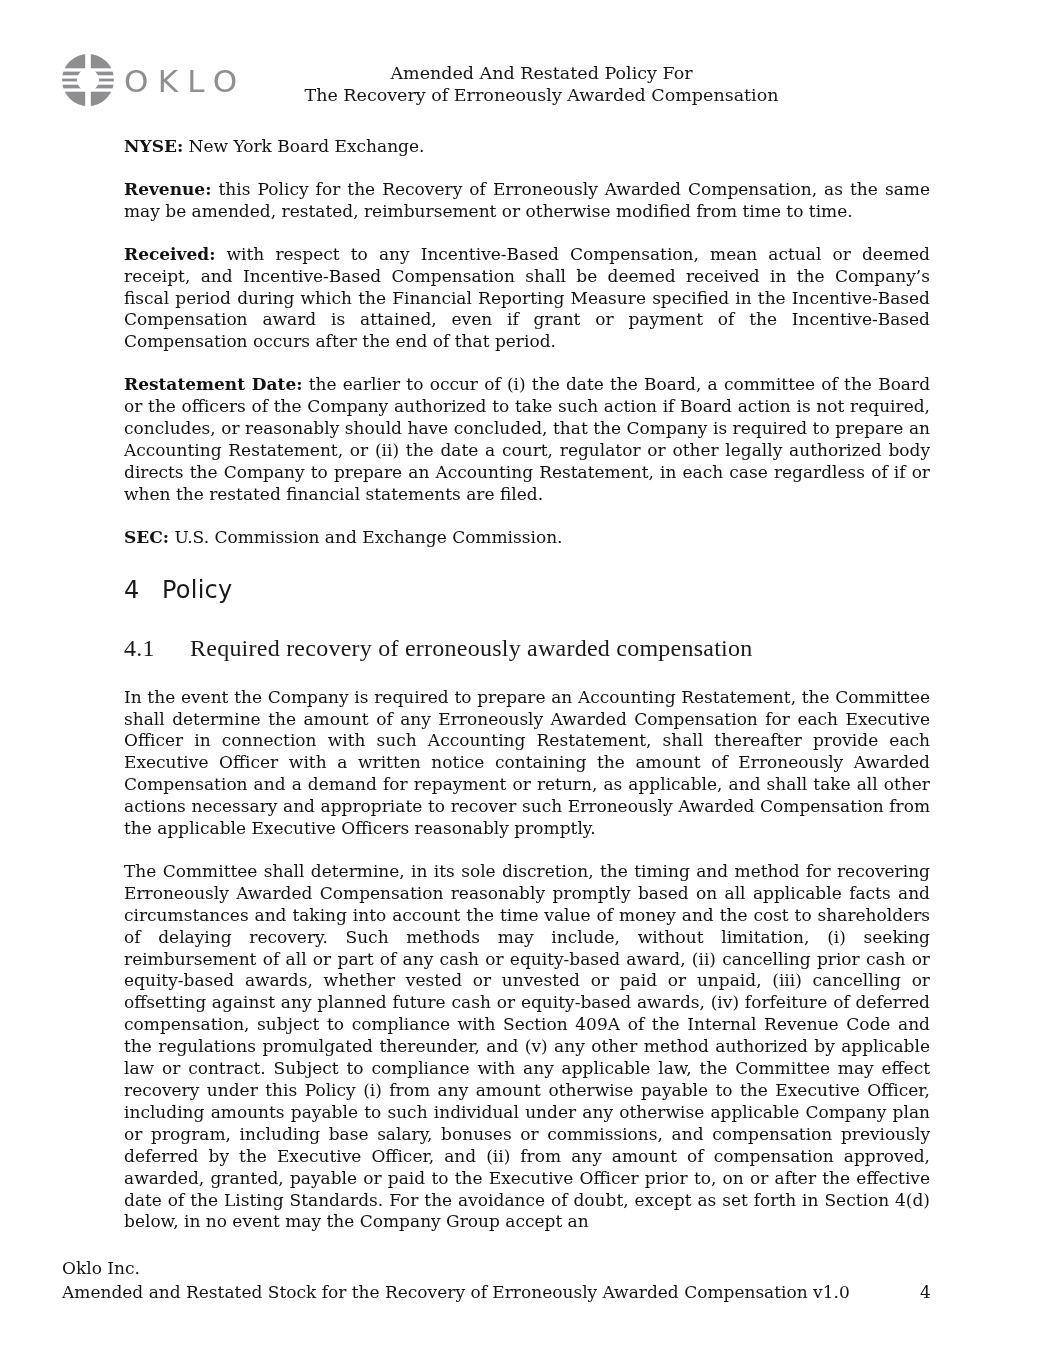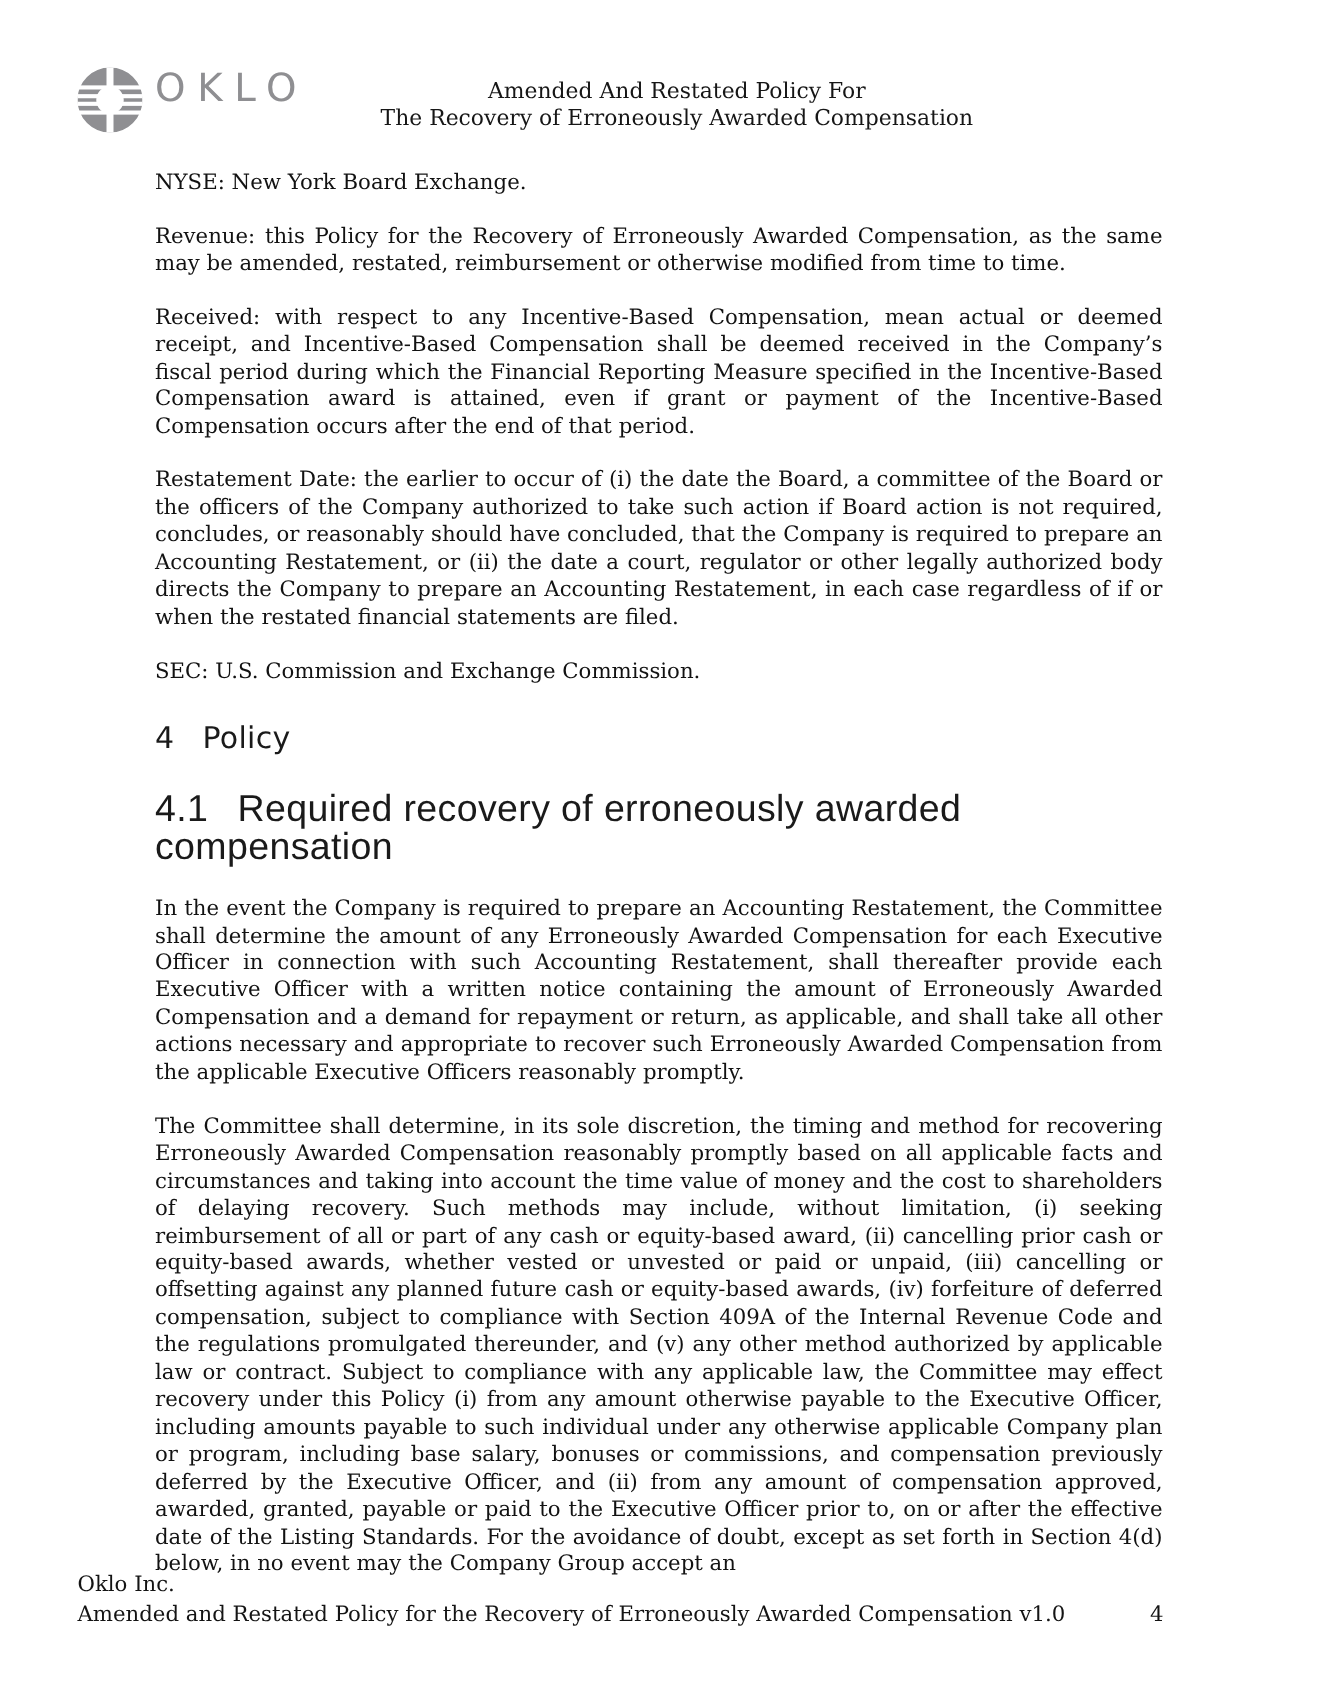--- a/index.html
+++ b/index.html
@@ -16,21 +16,21 @@
     color: #121212;
     font-family: "DejaVu Serif", "Liberation Serif", serif;
   }
 
   
   .logo {
     position: absolute;
     left: 62px;
     top: 54px;
     display: flex;
-    align-items: flex-start;
+    align-items: center;
     gap: 10px;
   }
   .logo-text {
     font-family: "DejaVu Sans", "Liberation Sans", sans-serif;
     font-size: 31px;
     font-weight: 400;
     letter-spacing: 0.30em;
     color: #8f8f92;
     line-height: 1;
     padding-top: 2px;
@@ -55,40 +55,40 @@
     width: 806px;
   }
   .def, .body-para {
     margin: 0 0 21px 0;
     font-size: 17px;
     line-height: 21.9px;
     text-align: justify;
     color: #121212;
   }
   .def b {
-    font-weight: 400;
+    font-weight: 700;
   }
   .section-heading {
     margin: 9px 0 0 0;
     font-family: "DejaVu Sans", "Liberation Sans", sans-serif;
     font-weight: 400;
     font-size: 24px;
     line-height: 40px;
     color: #1a1a1a;
     letter-spacing: 0.01em;
   }
   .section-heading .num {
     display: inline-block;
     min-width: 38px;
   }
   .subsection-heading {
     margin: 23px 0 24px 0;
-    font-family: Liberation Sans, sans-serif;
+    font-family: Liberation Serif, serif;
     font-weight: 400;
-    font-size: 30px;
+    font-size: 24px;
     line-height: 30px;
     color: #1a1a1a;
     letter-spacing: 0.01em;
   }
   .subsection-heading .num {
     display: inline-block;
     min-width: 66px;
   }
 
   
@@ -150,18 +150,18 @@
 
     <p class="body-para">In the event the Company is required to prepare an Accounting Restatement, the Committee shall determine the amount of any Erroneously Awarded Compensation for each Executive Officer in connection with such Accounting Restatement, shall thereafter provide each Executive Officer with a written notice containing the amount of Erroneously Awarded Compensation and a demand for repayment or return, as applicable, and shall take all other actions necessary and appropriate to recover such Erroneously Awarded Compensation from the applicable Executive Officers reasonably promptly.</p>
 
     <p class="body-para">The Committee shall determine, in its sole discretion, the timing and method for recovering Erroneously Awarded Compensation reasonably promptly based on all applicable facts and circumstances and taking into account the time value of money and the cost to shareholders of delaying recovery.  Such methods may include, without limitation, (i) seeking reimbursement of all or part of any cash or equity-based award, (ii) cancelling prior cash or equity-based awards, whether vested or unvested or paid or unpaid, (iii) cancelling or offsetting against any planned future cash or equity-based awards, (iv) forfeiture of deferred compensation, subject to compliance with Section 409A of the Internal Revenue Code and the regulations promulgated thereunder, and (v) any other method authorized by applicable law or contract.  Subject to compliance with any applicable law, the Committee may effect recovery under this Policy (i) from any amount otherwise payable to the Executive Officer, including amounts payable to such individual under any otherwise applicable Company plan or program, including base salary, bonuses or commissions, and compensation previously deferred by the Executive Officer, and (ii) from any amount of compensation approved, awarded, granted, payable or paid to the Executive Officer prior to, on or after the effective date of the Listing Standards.  For the avoidance of doubt, except as set forth in Section 4(d) below, in no event may the Company Group accept an</p>
 
   </div>
 
   <div class="footer">
     <div>Oklo Inc.</div>
     <div class="footer-row">
-      <span>Amended and Restated Policy for the Recovery of Erroneously Awarded Compensation v1.0</span>
+      <span>Amended and Restated Stock for the Recovery of Erroneously Awarded Compensation v1.0</span>
       <span class="footer-page">4</span>
     </div>
   </div>
 
 </div>
 
 </body></html>

